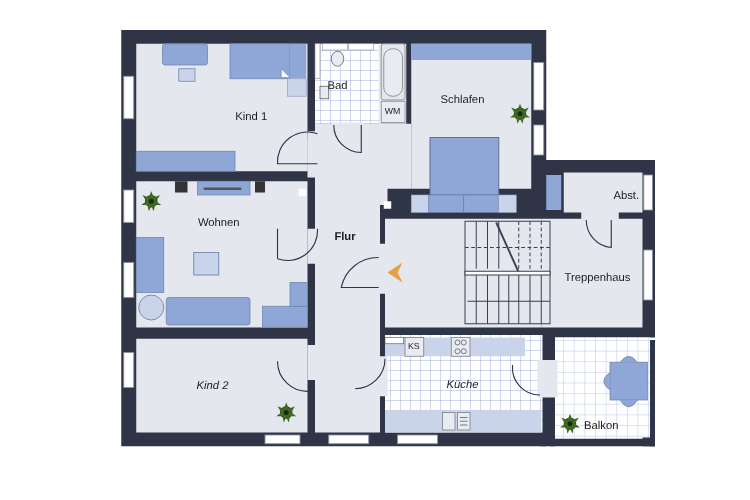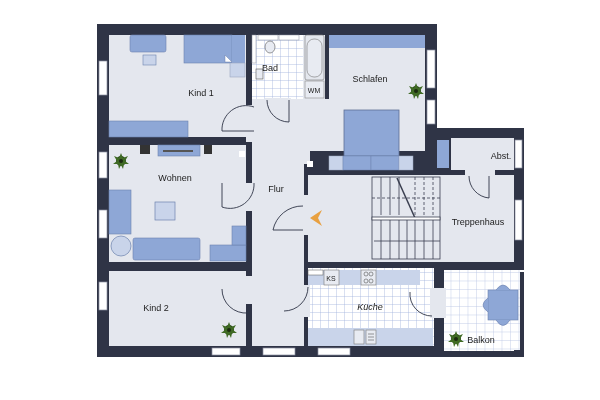--- a/index.html
+++ b/index.html
@@ -207,19 +207,19 @@
   <use href="#plant" x="416" y="91"></use>
   <use href="#plant" x="229" y="330"></use>
   <use href="#plant" x="456" y="339"></use>
 </svg>
 
 <div class="label" style="left:177px; top:93px;margin-left:24px;">Kind 1</div>
 <div class="label" style="left:270px; top:68px;">Bad</div>
 <div class="label" style="left:370px; top:79px;">Schlafen</div>
 <div class="label" style="left:501px; top:156px;">Abst.</div>
 <div class="label" style="left:175px; top:178px;">Wohnen</div>
-<div class="label" style="left:276px; top:189px;">Flur</div>
+<div class="label" style="left:276px; top:189px;font-weight:bold;">Flur</div>
 <div class="label" style="left:478px; top:222px;">Treppenhaus</div>
-<div class="label" style="left:156px; top:308px;">Kind 2</div>
+<div class="label" style="left:170px; top:308px;font-style:italic;">Kind 2</div>
 <div class="label" style="left:370px; top:307px;font-style:italic;">Küche</div>
 <div class="label" style="left:481px; top:340px;">Balkon</div>
 <div class="small-label" style="left:314px; top:90px;">WM</div>
 <div class="small-label" style="left:331px; top:278px;">KS</div>
 
 </body></html>

